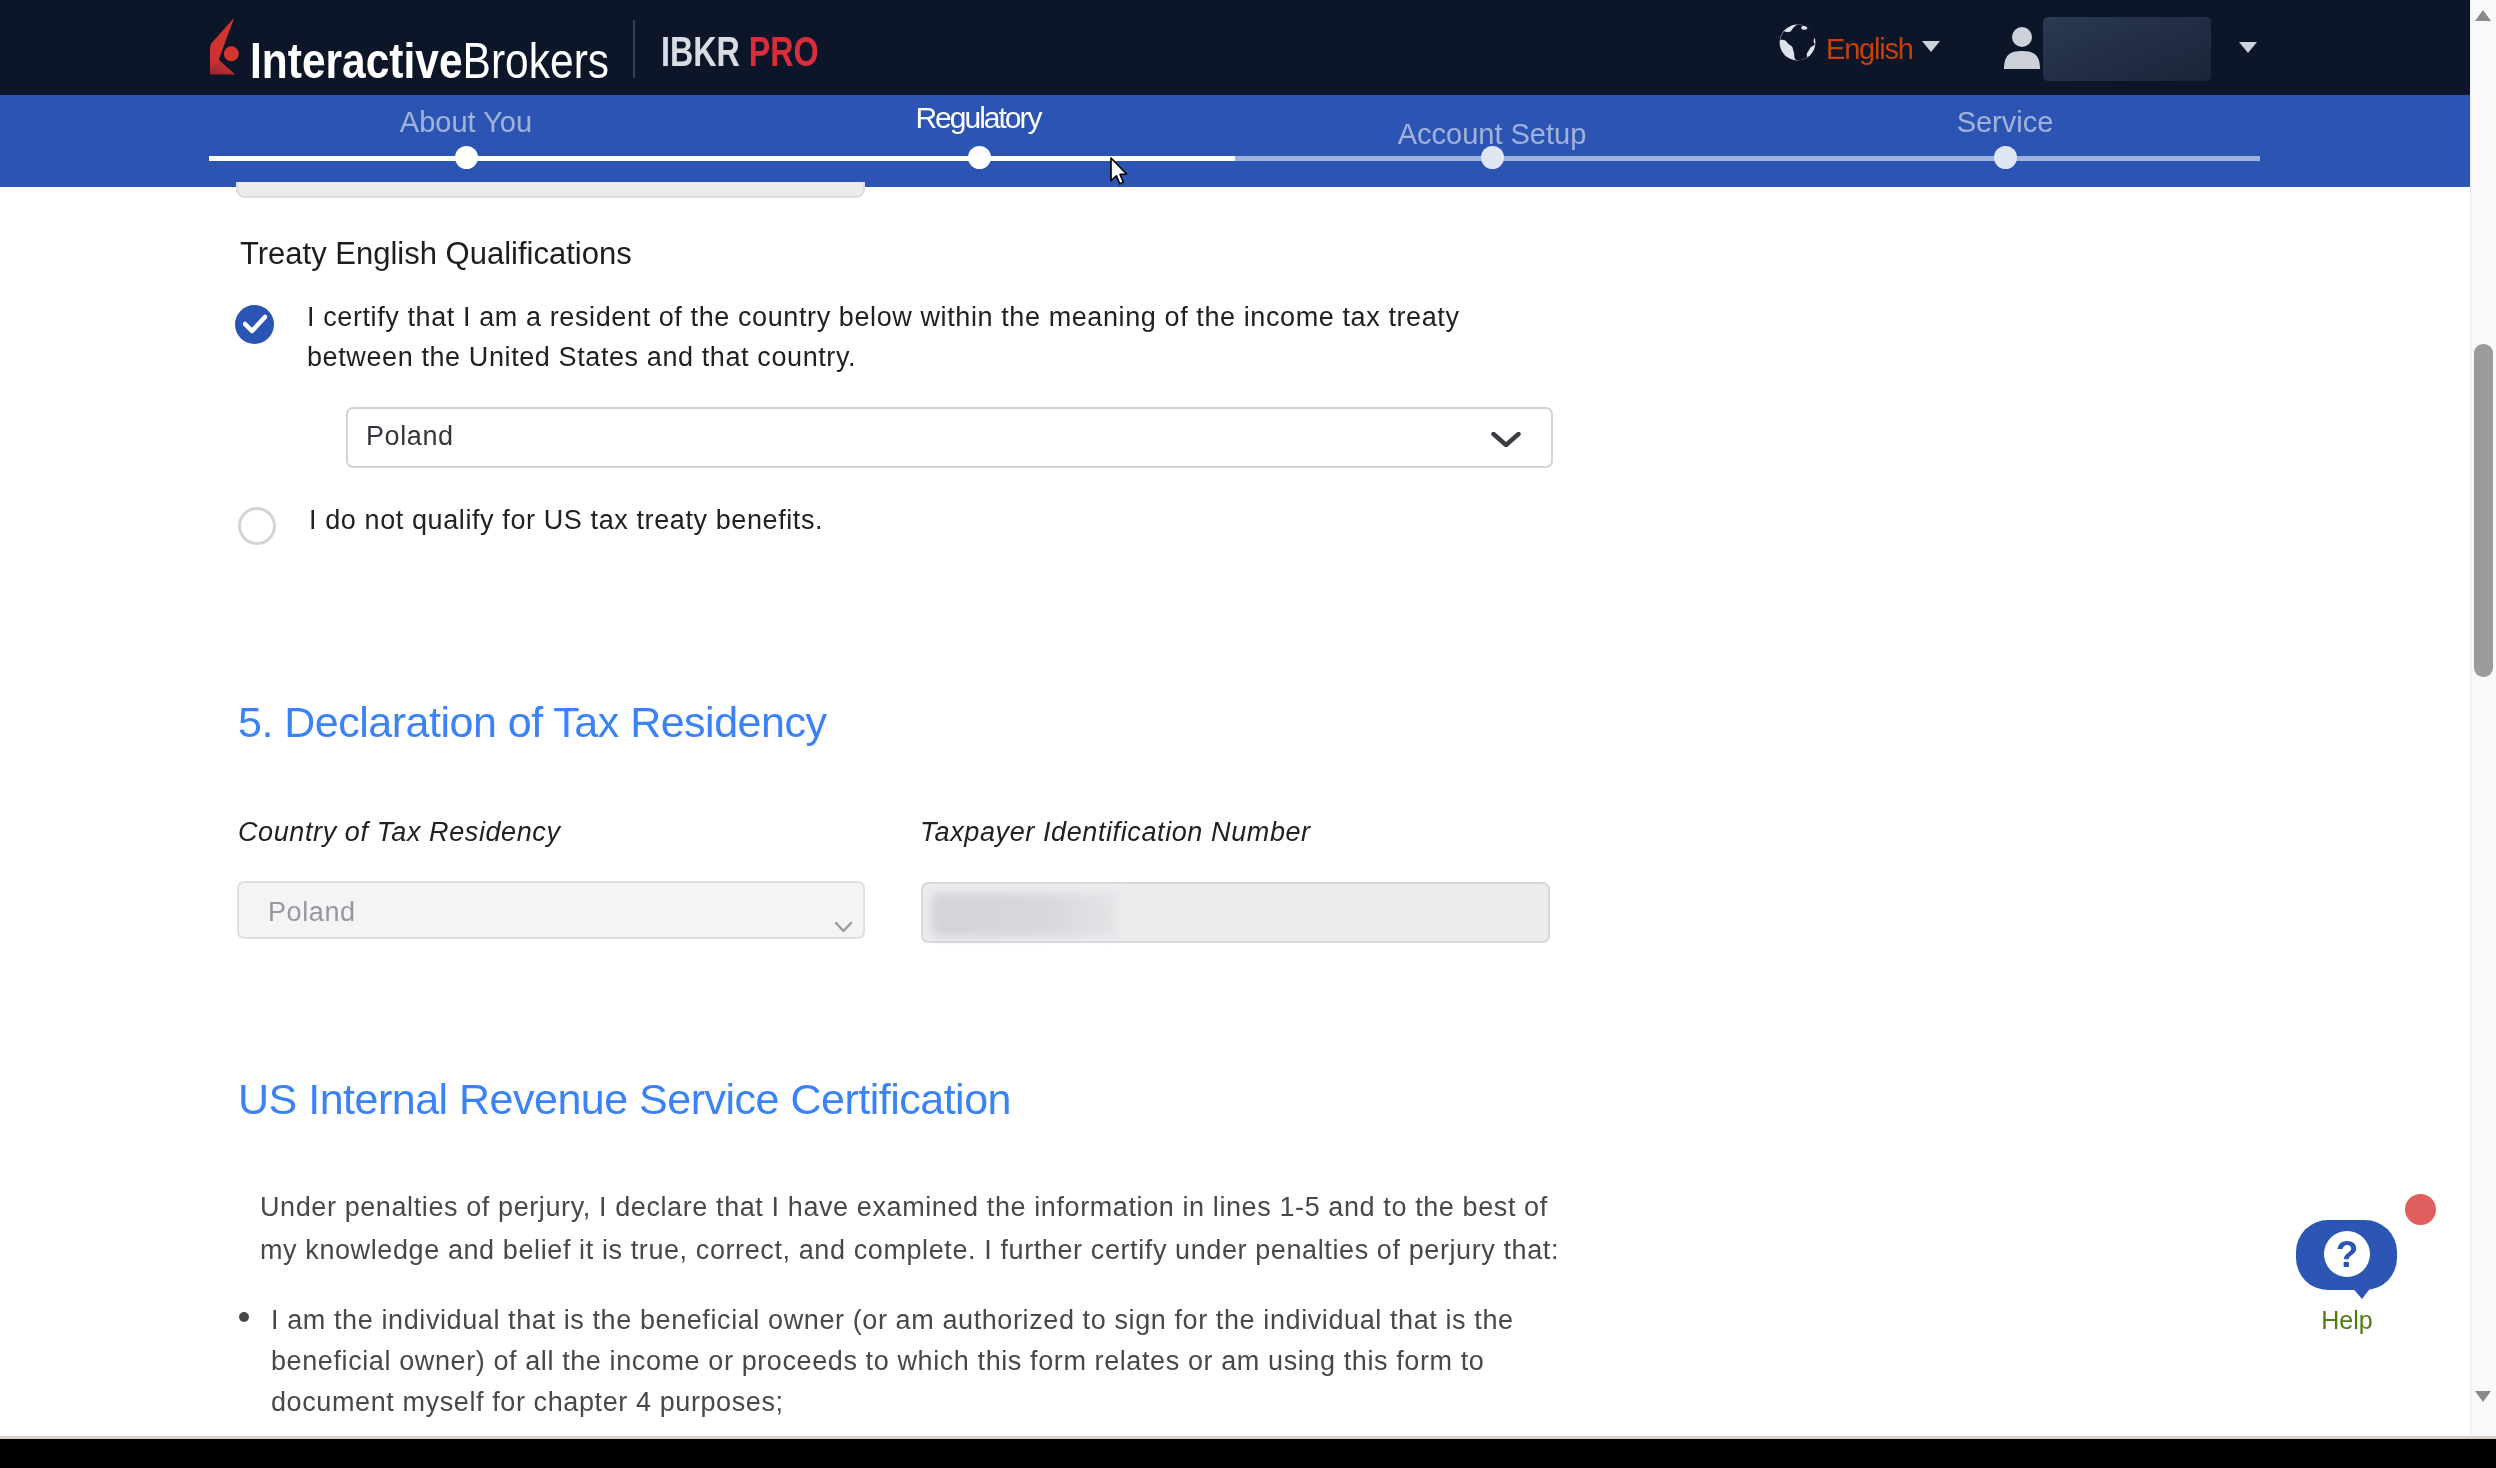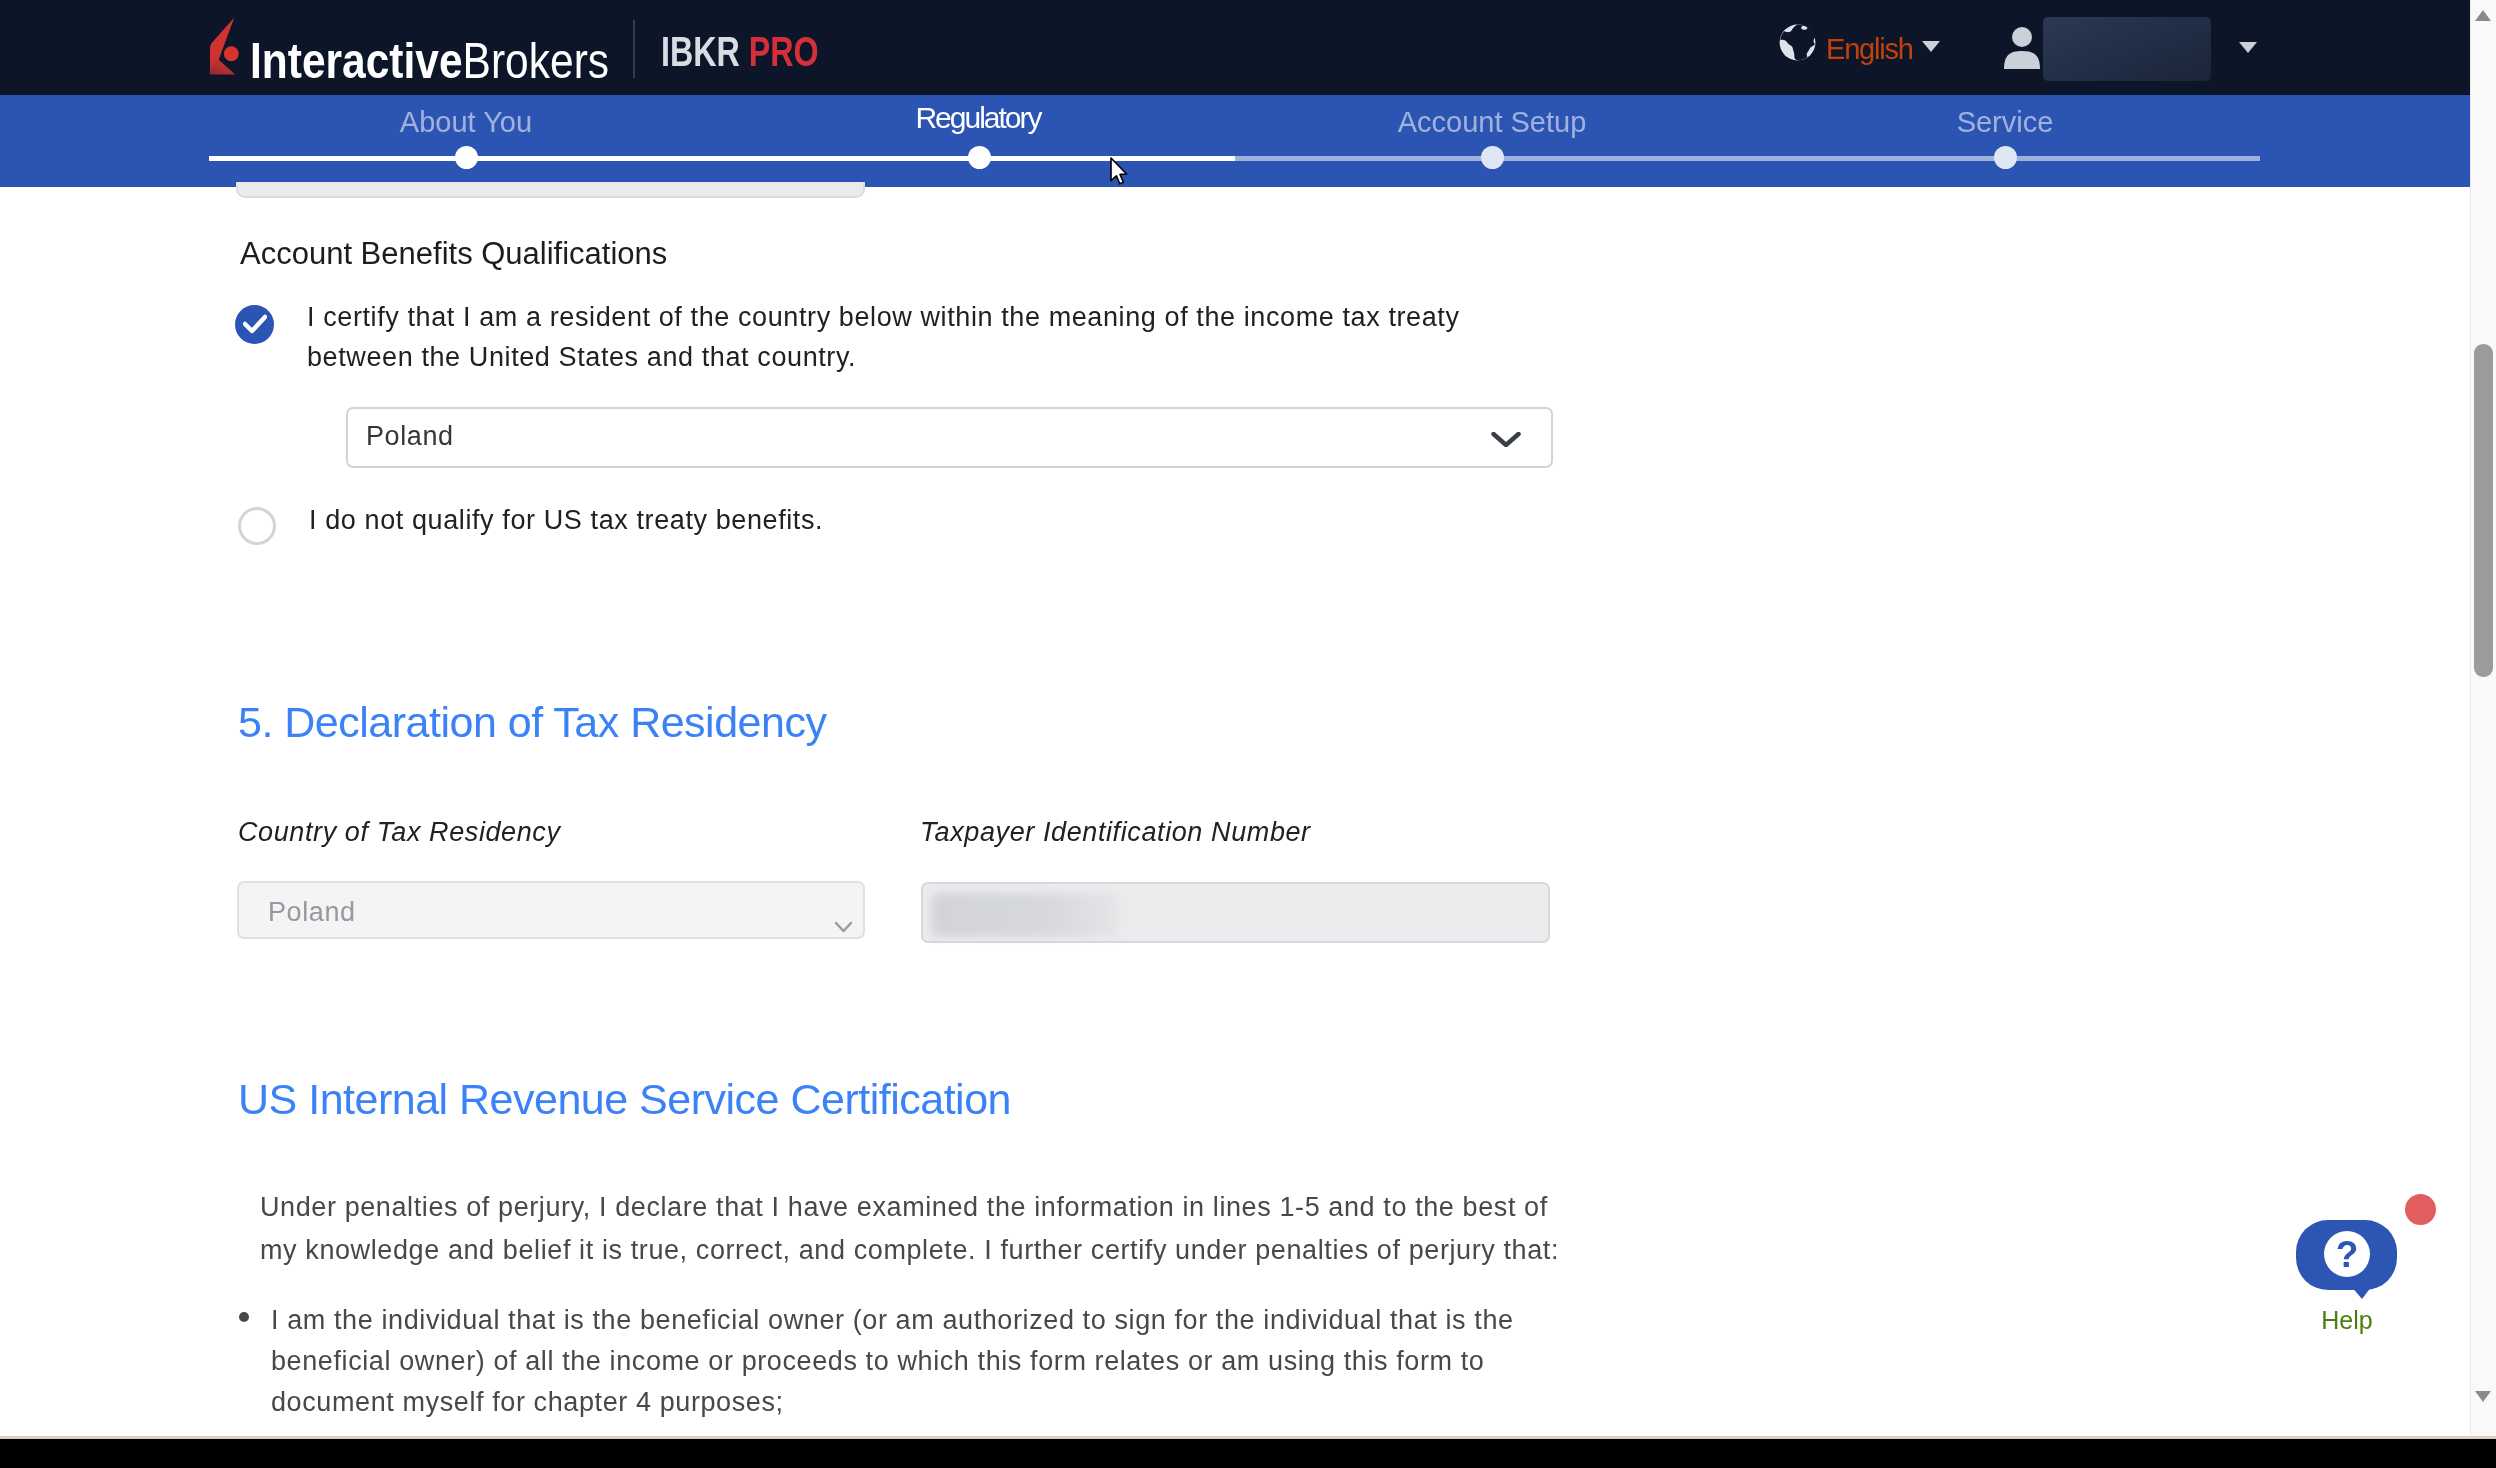--- a/index.html
+++ b/index.html
@@ -109,31 +109,31 @@
 <svg class="abs" style="left:2002px; top:25px;" width="40" height="44" viewBox="0 0 20 22">
   <circle cx="10" cy="6" r="5" fill="#ccd1d9"></circle>
   <path d="M1 22 C1 15 4 13 10 13 C16 13 19 15 19 22 Z" fill="#ccd1d9"></path>
 </svg>
 <div class="namebox"></div>
 <div class="caret" style="left:2239px; top:42px;"></div>
 
 <div class="nav"></div>
 <div class="steplabel" style="left:266px;">About You</div>
 <div class="steplabel stepactive" style="left:778px;">Regulatory</div>
-<div class="steplabel" style="left:1292px;">Account Setup</div>
+<div class="steplabel" style="left:1292px;margin-top:12px;">Account Setup</div>
 <div class="steplabel" style="left:1805px;">Service</div>
 <div class="track1"></div>
 <div class="track2"></div>
 <div class="dot" style="left:455px;"></div>
 <div class="dot" style="left:968px;"></div>
 <div class="dot dotf" style="left:1481px;"></div>
 <div class="dot dotf" style="left:1994px;"></div>
 
 <div class="remnant"></div>
-<div class="h-small" style="left:240px; top:236px;">Account Benefits Qualifications</div>
+<div class="h-small" style="left:240px; top:236px;">Treaty English Qualifications</div>
 
 <div class="radio-on"></div>
 <svg class="abs" style="left:243px; top:314px;" width="24" height="20" viewBox="0 0 24 20">
   <path d="M2 10 L9 17 L22 3" fill="none" stroke="#fff" stroke-width="4.5" stroke-linecap="round" stroke-linejoin="round"></path>
 </svg>
 <div class="body-text" style="left:307px; top:297px;">I certify that I am a resident of the country below within the meaning of the income tax treaty<br>between the United States and that country.</div>
 
 <div class="sel" style="left:346px; top:407px; width:1207px; height:61px;"></div>
 <div class="sel-text" style="left:366px; top:421px;">Poland</div>
 <svg class="abs" style="left:1491px; top:432px;" width="30" height="15" viewBox="0 0 30 15">

